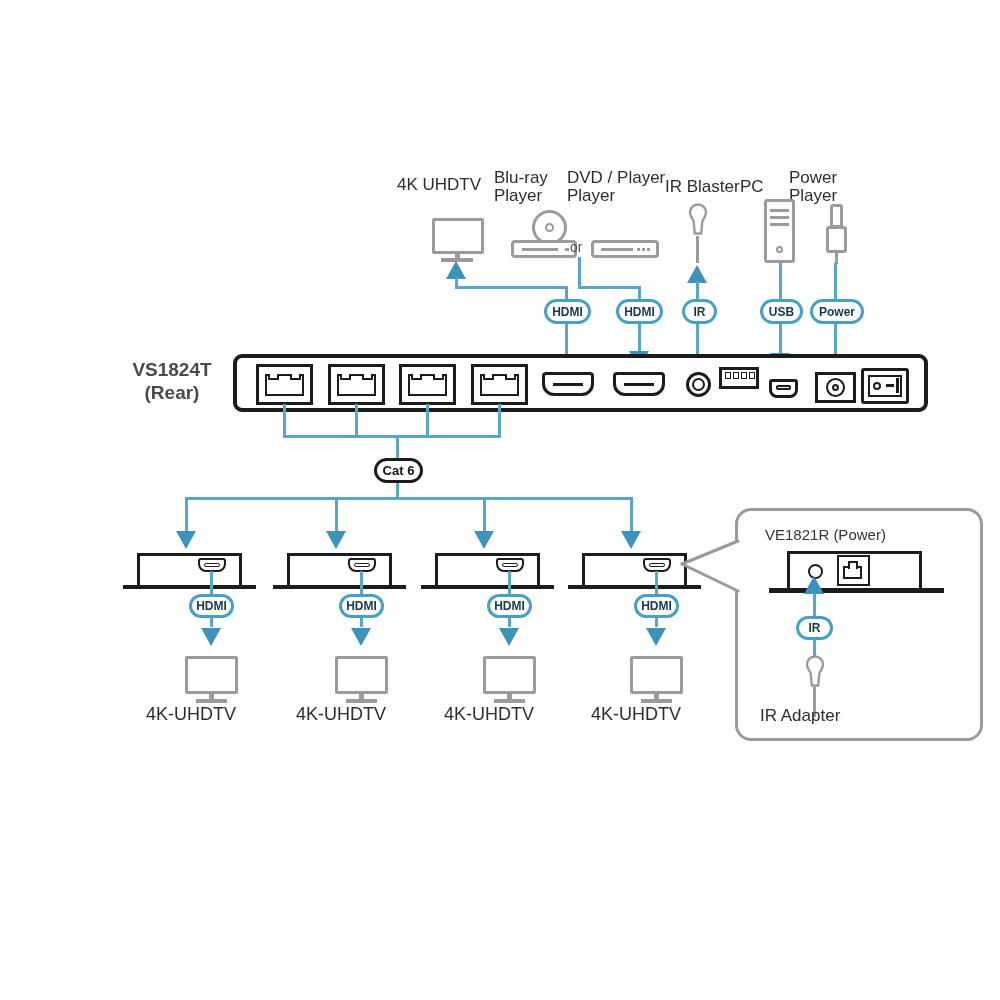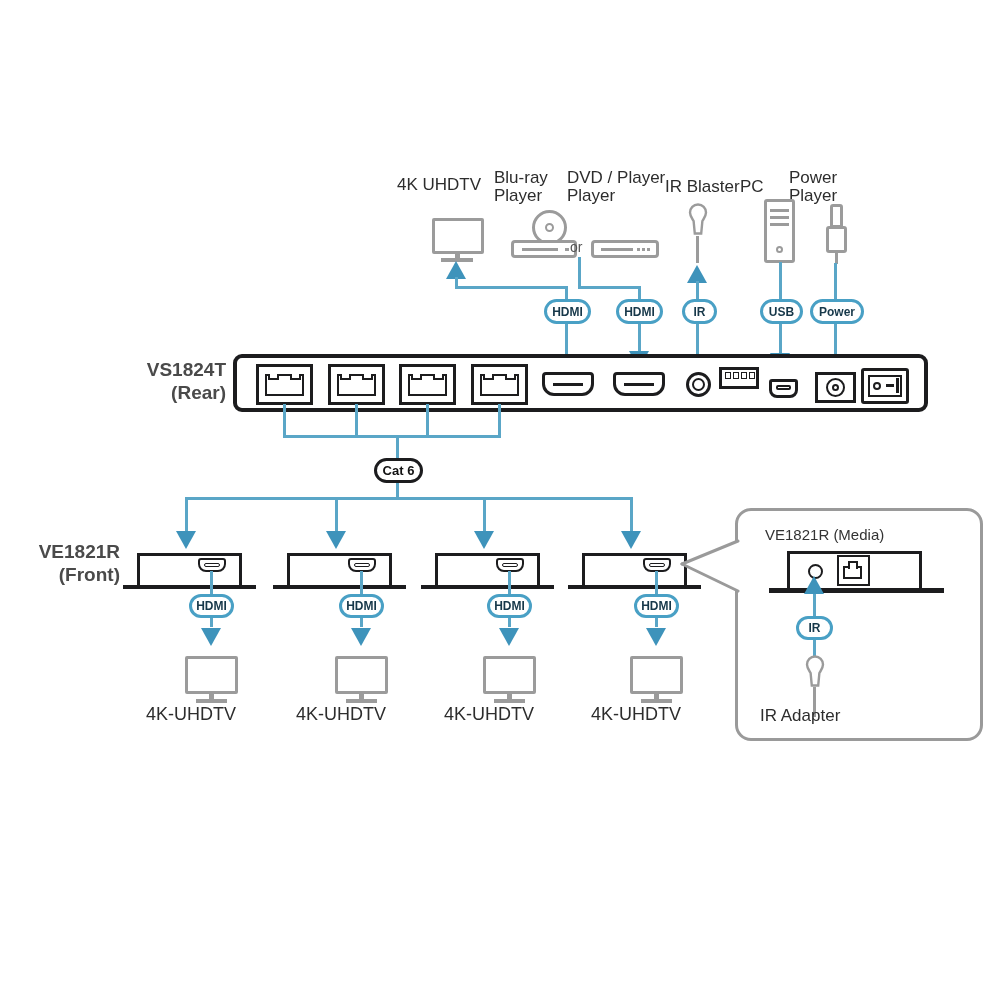--- a/index.html
+++ b/index.html
@@ -16,21 +16,21 @@
   .hl{position:absolute;height:3px;background:var(--line-blue);}
   .gl{position:absolute;background:var(--icon-gray);}
   .dl{position:absolute;background:var(--outline-dark);}
   .arr-d{position:absolute;width:0;height:0;border-left:10px solid transparent;border-right:10px solid transparent;border-top:18px solid var(--arrow-blue);}
   .arr-u{position:absolute;width:0;height:0;border-left:10px solid transparent;border-right:10px solid transparent;border-bottom:18px solid var(--arrow-blue);}
   .pill{position:absolute;border:3px solid var(--pill-blue);border-radius:13px;background:#fff;
     color:var(--pill-text);font-weight:700;font-size:12px;display:flex;align-items:center;justify-content:center;}
   .pill-dark{position:absolute;border:3px solid var(--outline-dark);border-radius:13px;background:#fff;
     color:#111;font-weight:700;font-size:13px;display:flex;align-items:center;justify-content:center;}
   .lbl{position:absolute;color:var(--text-dark);font-size:17px;line-height:1.08;text-align:left;white-space:nowrap;}
-  .model-lbl{position:absolute;color:var(--label-gray);font-weight:700;font-size:19px;line-height:1.2;text-align:right;white-space:nowrap;}
+  .model-lbl{position:absolute;color:var(--label-gray);font-weight:700;font-size:19px;line-height:1.2;text-align:center;white-space:nowrap;}
   .outline{position:absolute;background:#fff;border:3px solid var(--icon-gray);}
   .outline-dark{position:absolute;background:#fff;border:3px solid var(--outline-dark);}
   .bulb{stroke:var(--icon-gray);fill:#fff;stroke-width:2.4;}
   .wedge-fill{fill:#fff;}
   .wedge-stroke{stroke:var(--inset-border);stroke-width:3;stroke-linecap:round;}
   .note{position:absolute;color:#222;font-size:17.5px;white-space:nowrap;}
 </style>
 </head>
 <body>
 
@@ -180,24 +180,20 @@
   <div class="vl" style="left:283px;top:404px;height:34px;"></div>
   <div class="vl" style="left:355px;top:404px;height:34px;"></div>
   <div class="vl" style="left:426px;top:404px;height:34px;"></div>
   <div class="vl" style="left:498px;top:404px;height:34px;"></div>
   <div class="hl" style="left:283px;top:435px;width:218px;"></div>
   <div class="vl" style="left:396px;top:435px;height:26px;"></div>
   <div class="vl" style="left:396px;top:481px;height:19px;"></div>
   <div class="pill-dark" style="left:374px;top:458px;width:49px;height:25px;">Cat 6</div>
   <div class="hl" style="left:186px;top:497px;width:447px;"></div>
 
-  <div class="model-lbl" style="left:15px;top:541px;width:105px;">
-    <div>VE1821R</div>
-    <div>(Front)</div>
-  </div>
 
   <div class="abs" style="left:123px;top:497px;width:133px;height:236px;">
     <div class="vl" style="left:62px;top:0;height:35px;"></div>
     <div class="arr-d" style="left:53px;top:34px;"></div>
     <div class="outline-dark" style="left:14px;top:56px;width:105px;height:36px;"></div>
     <div class="dl" style="left:0;top:88px;width:133px;height:4px;"></div>
     <div class="abs" style="left:75px;top:61px;width:28px;height:14px;border:2.5px solid var(--outline-dark);border-radius:3px 3px 8px 8px;background:#fff;">
       <div class="abs" style="left:3.5px;top:2.5px;width:16px;height:4px;border:1.5px solid var(--outline-dark);border-radius:2px;"></div>
     </div>
     <div class="vl" style="left:87px;top:74px;height:56px;"></div>
@@ -260,21 +256,21 @@
     <div class="lbl" style="left:23px;top:208px;width:130px;font-size:18px;">4K-UHDTV</div>
   </div>
 
   <div class="abs" style="left:735px;top:508px;width:248px;height:233px;background:#fff;border:3px solid var(--inset-border);border-radius:16px;"></div>
   <svg class="abs" style="left:680px;top:538px;" width="60" height="56" viewBox="0 0 60 56">
     <polygon class="wedge-fill" points="2,26 58,3 58,53"></polygon>
     <line class="wedge-stroke" x1="2" y1="26" x2="58" y2="3"></line>
     <line class="wedge-stroke" x1="2" y1="26" x2="58" y2="53"></line>
   </svg>
 
-  <div class="lbl" style="left:765px;top:527px;width:180px;font-size:15px;color:#333;">VE1821R (Media)</div>
+  <div class="lbl" style="left:765px;top:527px;width:180px;font-size:15px;color:#333;">VE1821R (Power)</div>
 
   <div class="outline-dark" style="left:787px;top:551px;width:135px;height:41px;"></div>
   <div class="dl" style="left:769px;top:588px;width:175px;height:5px;"></div>
   <div class="abs" style="left:808px;top:564px;width:15px;height:15px;border:2.5px solid var(--outline-dark);border-radius:50%;background:#fff;"></div>
   <div class="abs" style="left:837px;top:555px;width:33px;height:31px;border:2.5px solid var(--outline-dark);background:#fff;">
     <div class="abs" style="left:4px;top:9px;width:19px;height:13px;border:2px solid var(--outline-dark);"></div>
     <div class="abs" style="left:9px;top:4px;width:10px;height:8px;border:2px solid var(--outline-dark);border-bottom:none;background:#fff;"></div>
   </div>
 
   <div class="vl" style="left:813px;top:594px;height:64px;"></div>

